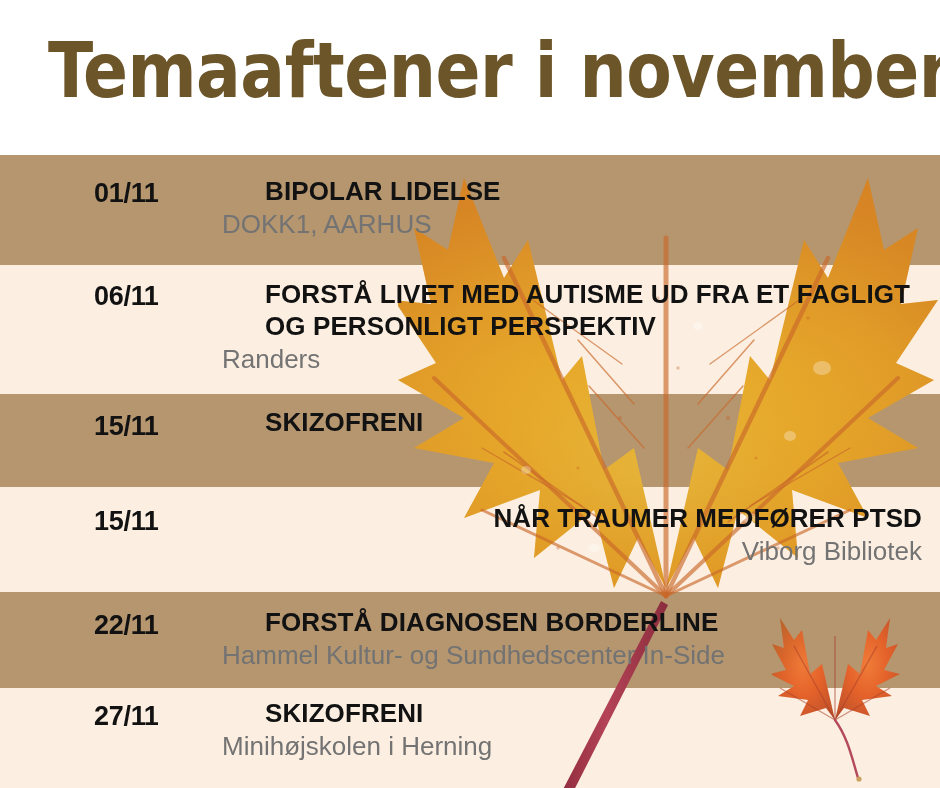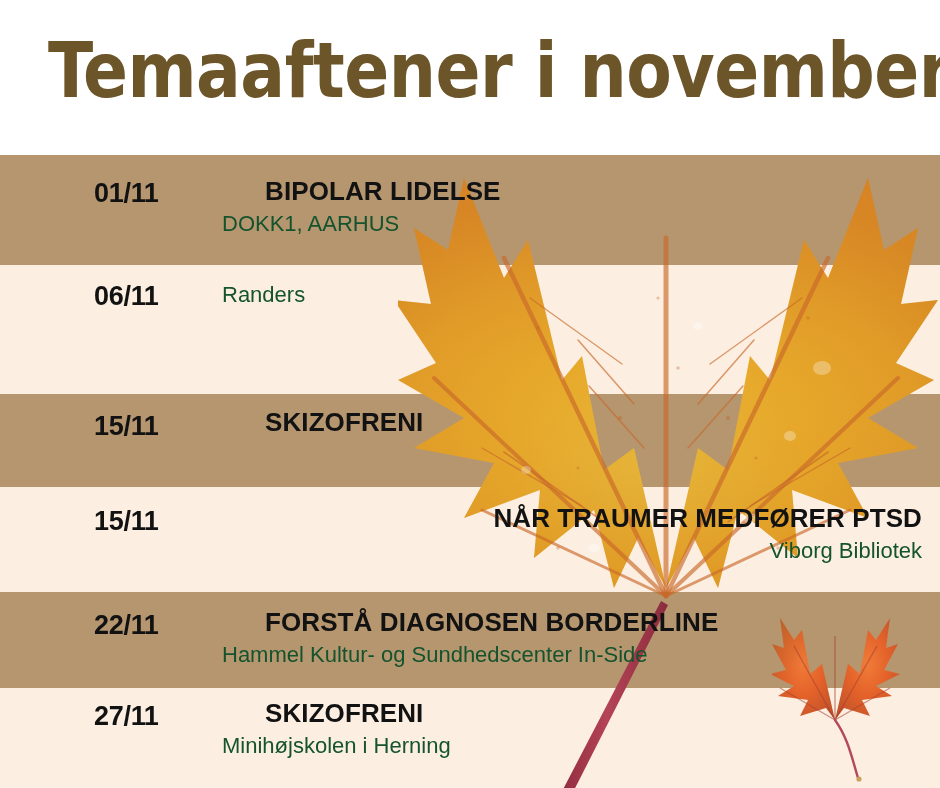--- a/index.html
+++ b/index.html
@@ -49,21 +49,21 @@
   }
   .entry .body{position:absolute;left:222px;top:0;width:700px;}
   .entry .title{
     font-size:26px;font-weight:700;color:#121212;
     letter-spacing:0.1px;line-height:32px;
     text-transform:uppercase;
     font-family:"Liberation Sans", sans-serif;
     margin-left:43px;
   }
   .entry .place{
-    font-size:22px;font-weight:400;color:#14532d;
+    font-size:26px;font-weight:400;color:#737373;
     line-height:30px;margin-top:2px;
     font-family:"Liberation Sans", sans-serif;
   }
 </style>
 </head>
 <body>
 
 <div id="poster">
 
   <div id="rows">
@@ -205,20 +205,21 @@
       <div class="entry" style="top: 0px;">
         <div class="date" style="top: 178px;">01/11</div>
         <div class="body" style="top: 175px;">
           <div class="title">BIPOLAR LIDELSE</div>
           <div class="place">DOKK1, AARHUS</div>
         </div>
       </div>
       <div class="entry" style="top: 0px;">
         <div class="date" style="top: 281px;">06/11</div>
         <div class="body" style="top: 278px;">
+          <div class="title">FORSTÅ LIVET MED AUTISME UD FRA ET FAGLIGT OG PERSONLIGT PERSPEKTIV</div>
           <div class="place">Randers</div>
         </div>
       </div>
       <div class="entry" style="top: 0px;">
         <div class="date" style="top: 411px;">15/11</div>
         <div class="body" style="top: 406px;">
           <div class="title">SKIZOFRENI</div>
         </div>
       </div>
       <div class="entry" style="top: 0px;">

